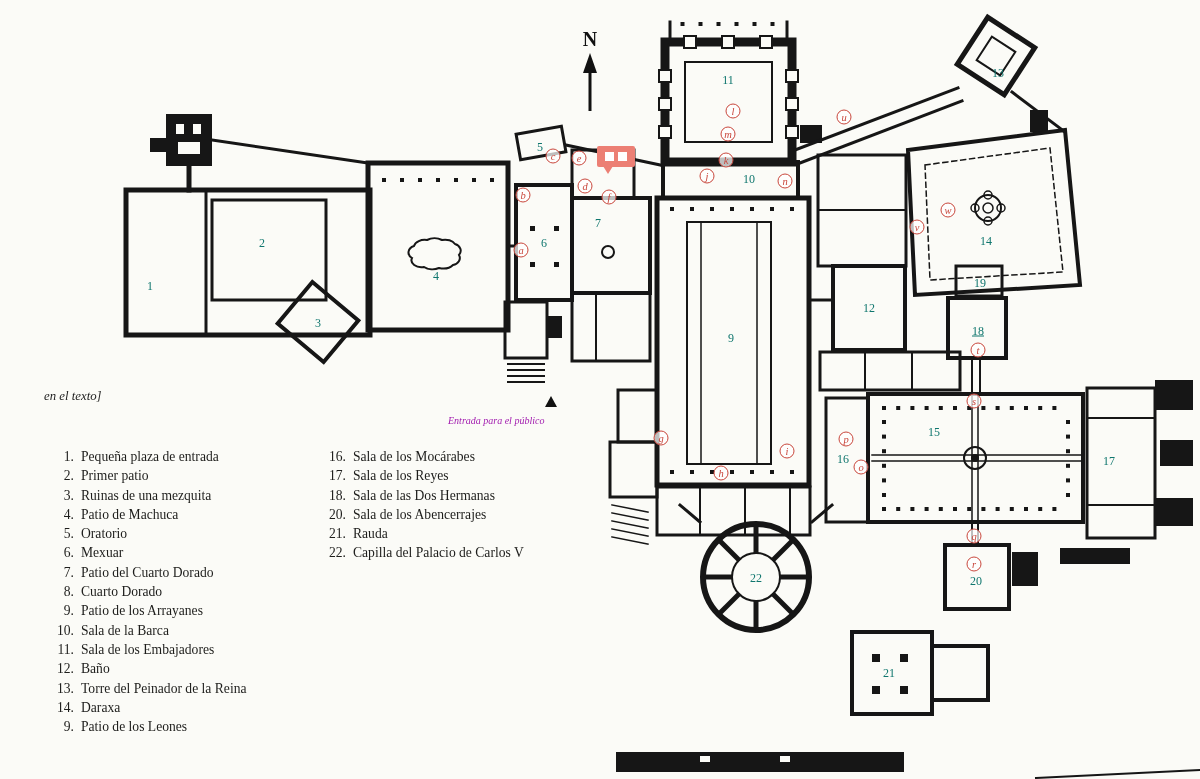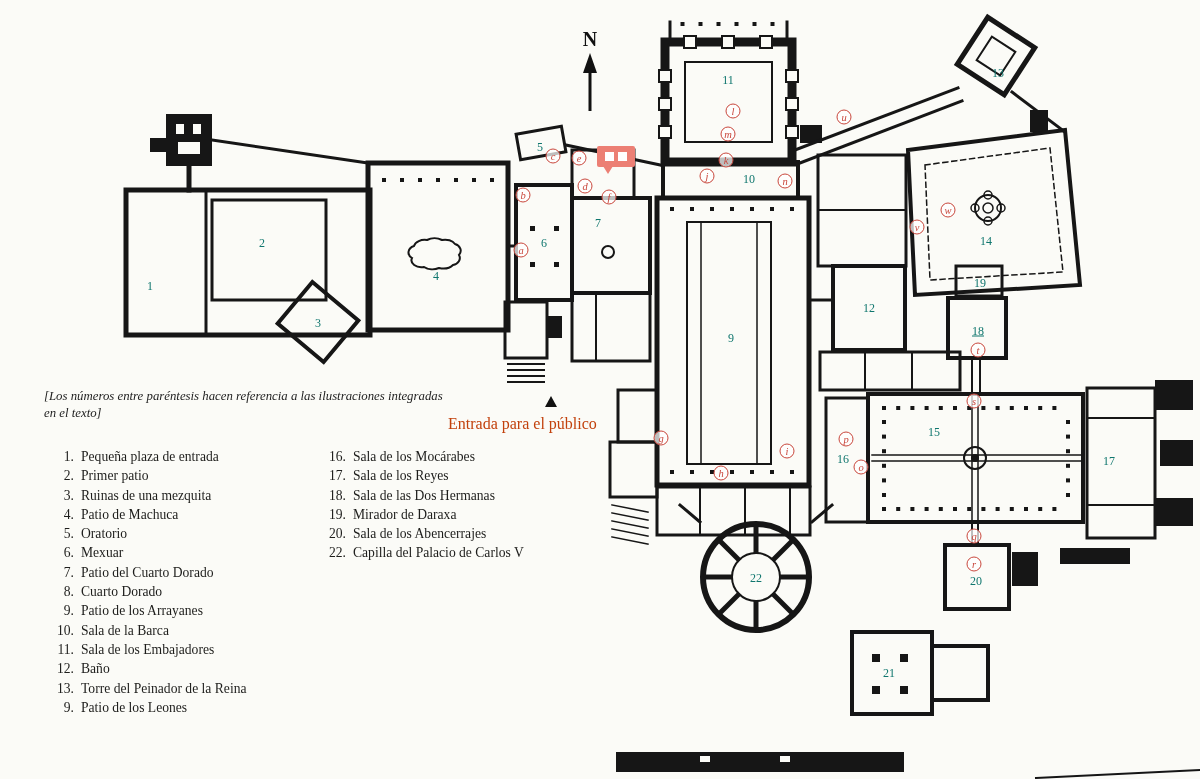--- a/index.html
+++ b/index.html
@@ -28,21 +28,21 @@
   }
 
   #entrance-triangle {
     position:absolute; left:545px; top:396px;
     width:0; height:0;
     border-left:6px solid transparent; border-right:6px solid transparent;
     border-bottom:11px solid #111;
   }
   #entrance-label {
     position:absolute; left:448px; top:415px; white-space:nowrap;
-    font-size:16px; color:#c2410c;
+    font-style:italic; font-size:10px; color:#a21caf;
   }
 
   .legend-col { position:absolute; top:447px; }
   #legend-col1 { left:46px; }
   #legend-col2 { left:318px; }
   .legend-item { display:flex; font-size:13.6px; line-height:19.3px; }
   .legend-item .num { width:28px; text-align:right; margin-right:7px; }
 
   #marker-layer { position:absolute; left:0; top:0; width:1200px; height:779px; pointer-events:none; }
   .plan-number {
@@ -347,21 +347,20 @@
     </svg>
   </div>
 
   <div id="you-are-here">
     <span class="glyph"></span>
     <span class="glyph"></span>
   </div>
   <div id="you-are-here-tail"></div>
 
   <div id="note">
-    <div>[Los números entre paréntesis hacen referencia a las ilustraciones integradas</div>
     <div>en el texto]</div>
   </div>
 
   <div id="entrance-triangle"></div>
   <div id="entrance-label">Entrada para el público</div>
 
   <div id="legend-col1" class="legend-col">
 
       <div class="legend-item">
         <span class="num">1.</span>
@@ -421,20 +420,24 @@
       <div class="legend-item">
         <span class="num">12.</span>
         <span class="lbl">Baño</span>
       </div>
 
       <div class="legend-item">
         <span class="num">13.</span>
         <span class="lbl">Torre del Peinador de la Reina</span>
       </div>
 
+      <div class="legend-item">
+        <span class="num">14.</span>
+        <span class="lbl">Daraxa</span>
+      </div>
 
       <div class="legend-item">
         <span class="num">9.</span>
         <span class="lbl">Patio de los Leones</span>
       </div>
     </div>
   <div id="legend-col2" class="legend-col">
 
       <div class="legend-item">
         <span class="num">16.</span>
@@ -444,30 +447,30 @@
       <div class="legend-item">
         <span class="num">17.</span>
         <span class="lbl">Sala de los Reyes</span>
       </div>
 
       <div class="legend-item">
         <span class="num">18.</span>
         <span class="lbl">Sala de las Dos Hermanas</span>
       </div>
 
-      <div class="legend-item">
-        <span class="num">19.</span>
-        <span class="lbl">Mirador de Daraxa</span>
-      </div>
 
       <div class="legend-item">
         <span class="num">20.</span>
         <span class="lbl">Sala de los Abencerrajes</span>
       </div>
 
+      <div class="legend-item">
+        <span class="num">21.</span>
+        <span class="lbl">Rauda</span>
+      </div>
 
       <div class="legend-item">
         <span class="num">22.</span>
         <span class="lbl">Capilla del Palacio de Carlos V</span>
       </div>
     </div>
 
   <div id="marker-layer">
       <div class="plan-number" style="left: 150px; top: 286px;">1</div>
       <div class="plan-number" style="left: 262px; top: 243px;">2</div>

